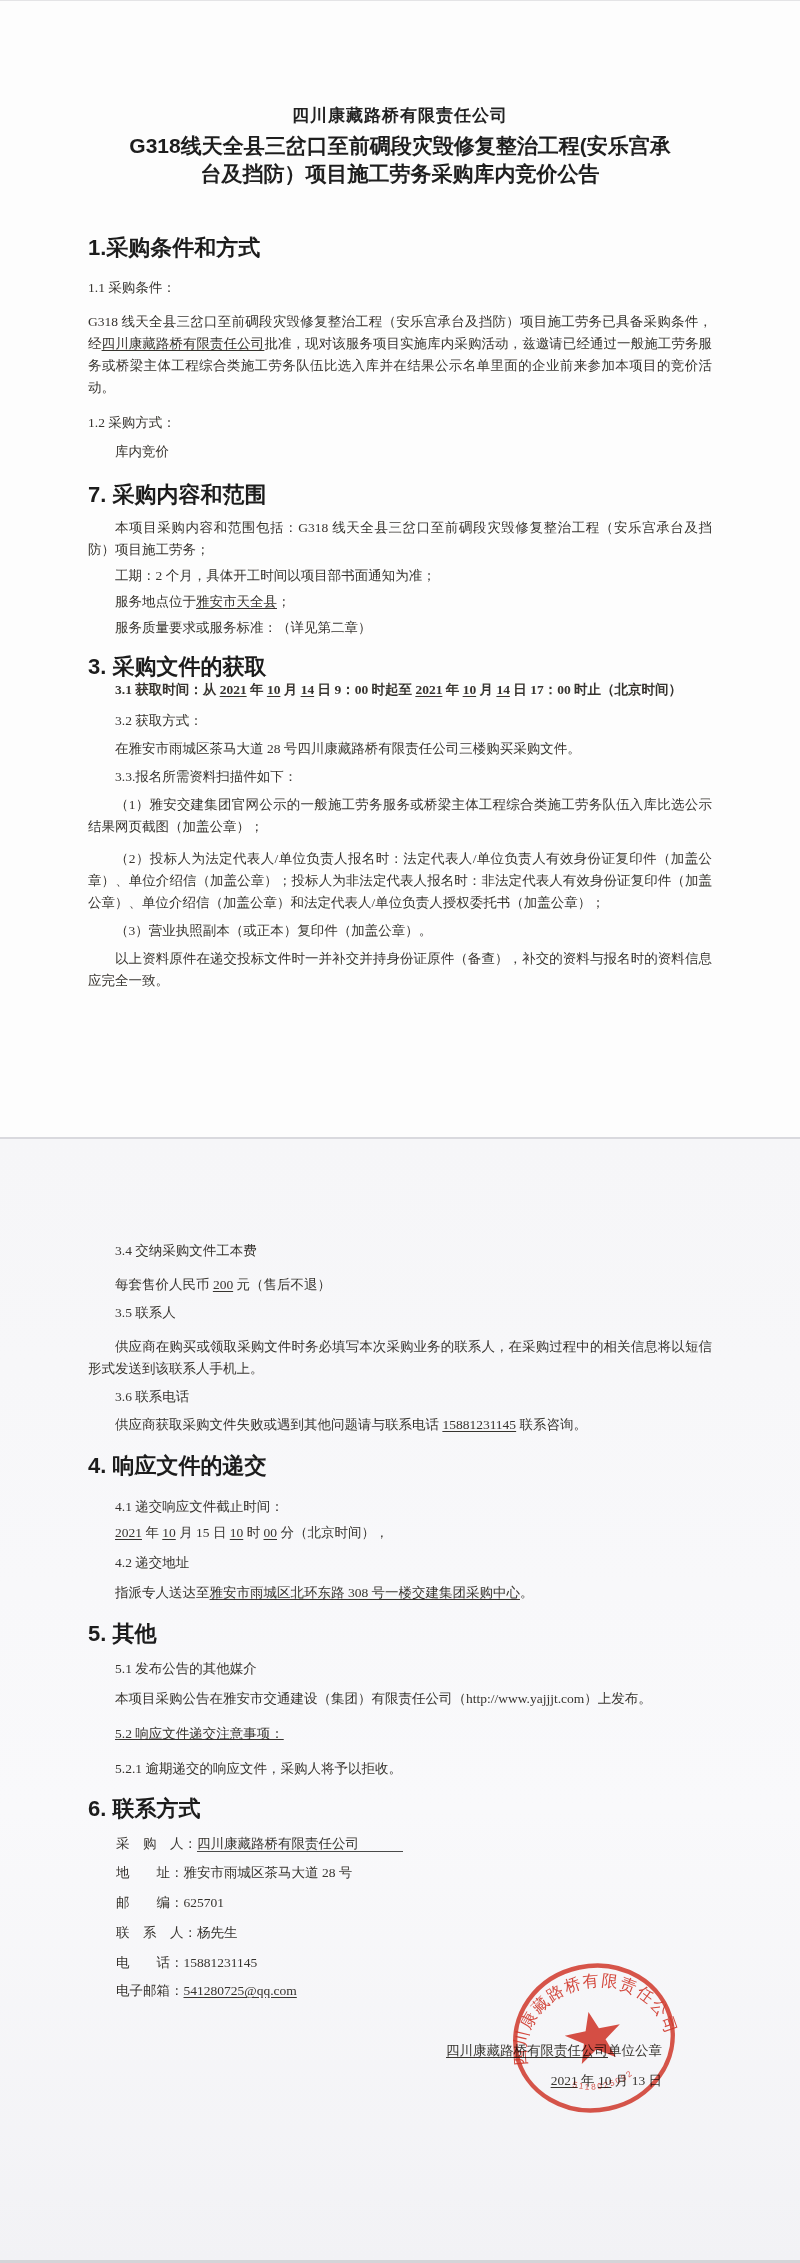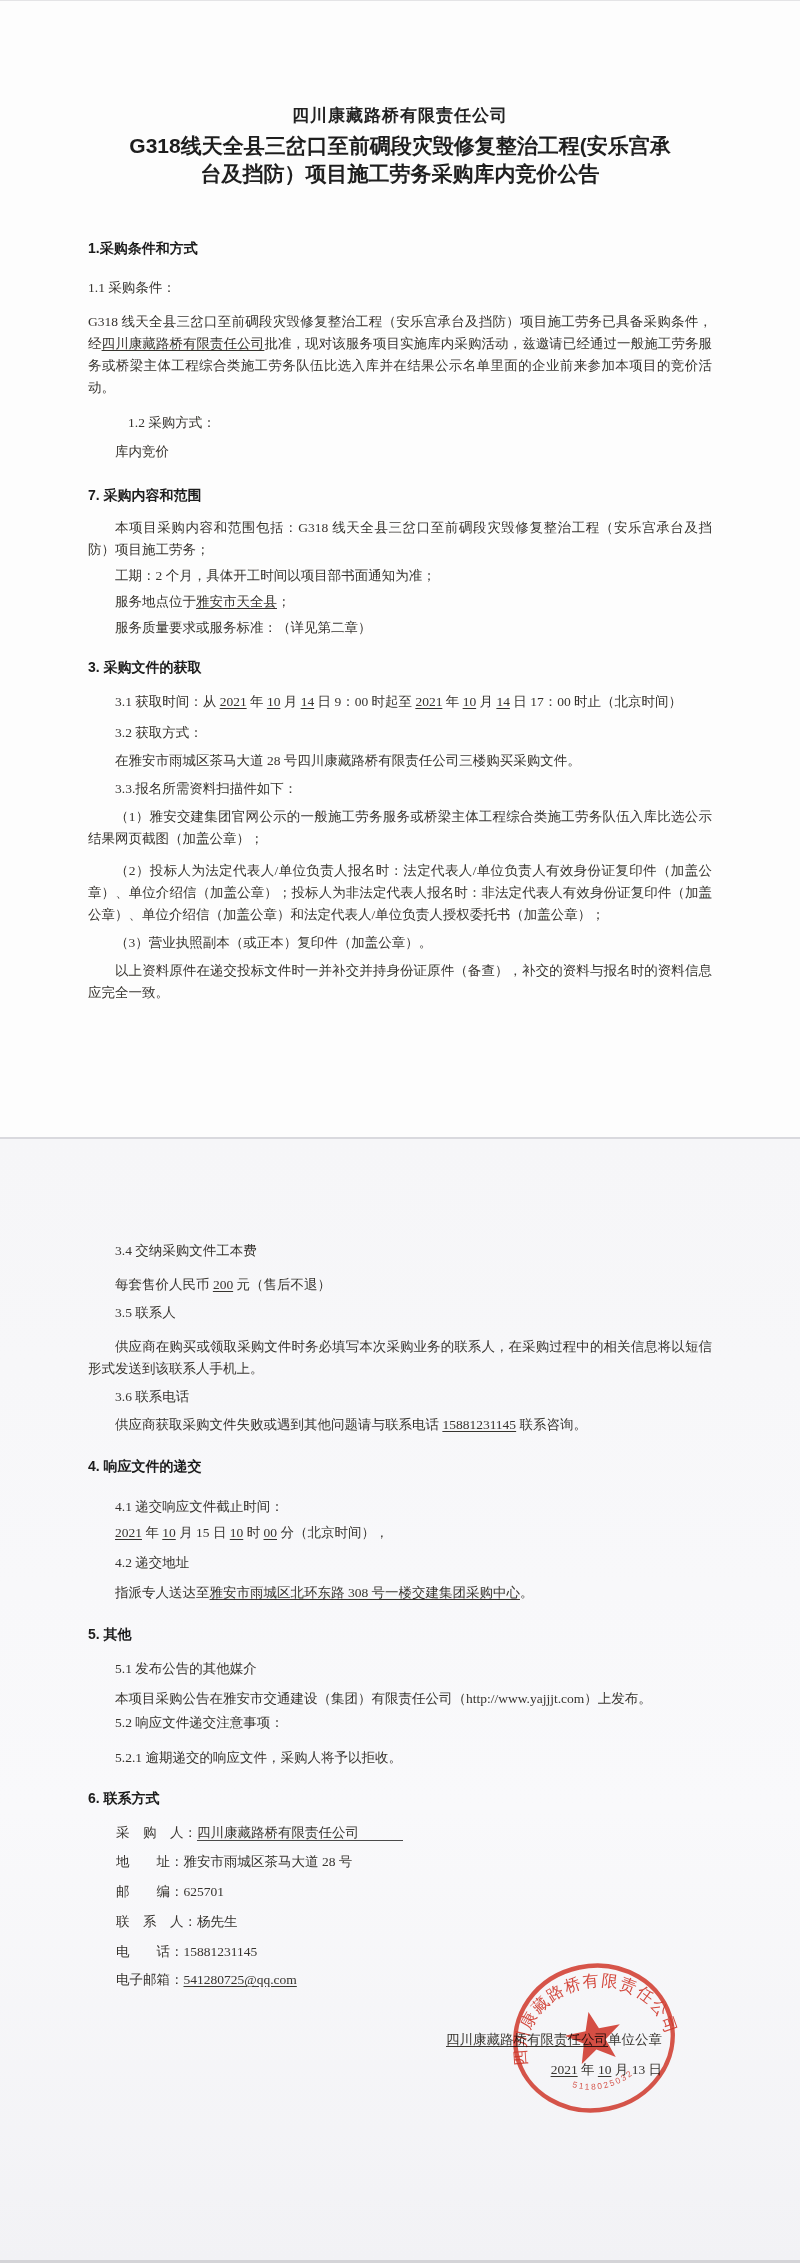--- a/index.html
+++ b/index.html
@@ -8,38 +8,38 @@
   .page{position:relative;width:800px;box-sizing:border-box;padding-left:88px;padding-right:88px;}
   #page1{height:1137px;background:#fdfdfd;border-top:1px solid #e4e4e6;}
   #page-seam{height:2px;background:#d9d9de;}
   #page2{height:1124px;background:linear-gradient(180deg,#f6f6f8 0%,#f9f9fb 60%,#f2f2f5 100%);
          padding-top:101px;border-bottom:3px solid #d4d4d8;}
   .ctr{text-align:center;}
   .org-title{margin:0;padding-top:103px;font-family:"Liberation Sans","DejaVu Sans",sans-serif;
              font-weight:700;font-size:17px;line-height:24px;color:#222;letter-spacing:1px;}
   .doc-title{margin:4px 0 0 0;font-family:"Liberation Sans","DejaVu Sans",sans-serif;
              font-weight:700;font-size:21px;line-height:28px;color:#1e1e1e;}
-  .h{font-family:"Liberation Sans","DejaVu Sans",sans-serif;font-weight:700;font-size:14px;
+  .h{font-family:"Liberation Sans","DejaVu Sans",sans-serif;font-weight:700;font-size:22px;
      line-height:24px;color:#1c1c1c;margin:0;}
   .p{font-size:13.5px;line-height:22px;margin:0;text-align:justify;}
   .ind{text-indent:2em;}
   .u{text-decoration:underline;text-underline-offset:2px;}
   .ext{border-bottom:1px solid #4a4a4a;padding-right:44px;}
   .contacts .p{margin-left:28px;}
   .sign{ text-align:right;padding-right:50px;}
   
   .m-h1{margin-top:48px;} .m-110{margin-top:17px;} .m-1body{margin-top:12px;}
-  .m-12{margin-top:13px;margin-left:40px;} .m-kn{margin-top:7px;}
+  .m-12{margin-top:13px;} .m-kn{margin-top:7px;}
   .m-h2{margin-top:20px;} .m-s2p1{margin-top:10px;} .m-s2x{margin-top:4px;}
-  .m-h3{margin-top:16px;} .m-31{margin-top:12px;} .m-32{margin-top:9px;} .m-6{margin-top:6px;}
+  .m-h3{margin-top:16px;} .m-31{font-weight:bold;} .m-32{margin-top:9px;} .m-6{margin-top:6px;}
   .m-i2{margin-top:10px;}
   
   .m-0{margin-top:0;} .m-12b{margin-top:12px;} .m-6b{margin-top:6px;}
   .m-h4{margin-top:18px;} .m-41{margin-top:18px;} .m-4{margin-top:4px;} .m-8{margin-top:8px;}
-  .m-h5{margin-top:18px;} .m-51{margin-top:12px;} .m-1{margin-top:2px;} .m-13{margin-top:13px;}
+  .m-h5{margin-top:18px;} .m-51{margin-top:12px;} .m-1{margin-top:13px;text-decoration:underline;} .m-13{margin-top:13px;}
   .m-h6{margin-top:17px;} .m-7{margin-top:7px;font-family:Liberation Serif, serif;}
   .m-sign{margin-top:38px;}
   #stamp{position:absolute;left:505px;top:819px;mix-blend-mode:multiply;}
 </style>
 </head>
 <body>
 
 <div id="canvas">
 
   <div class="page" id="page1">

